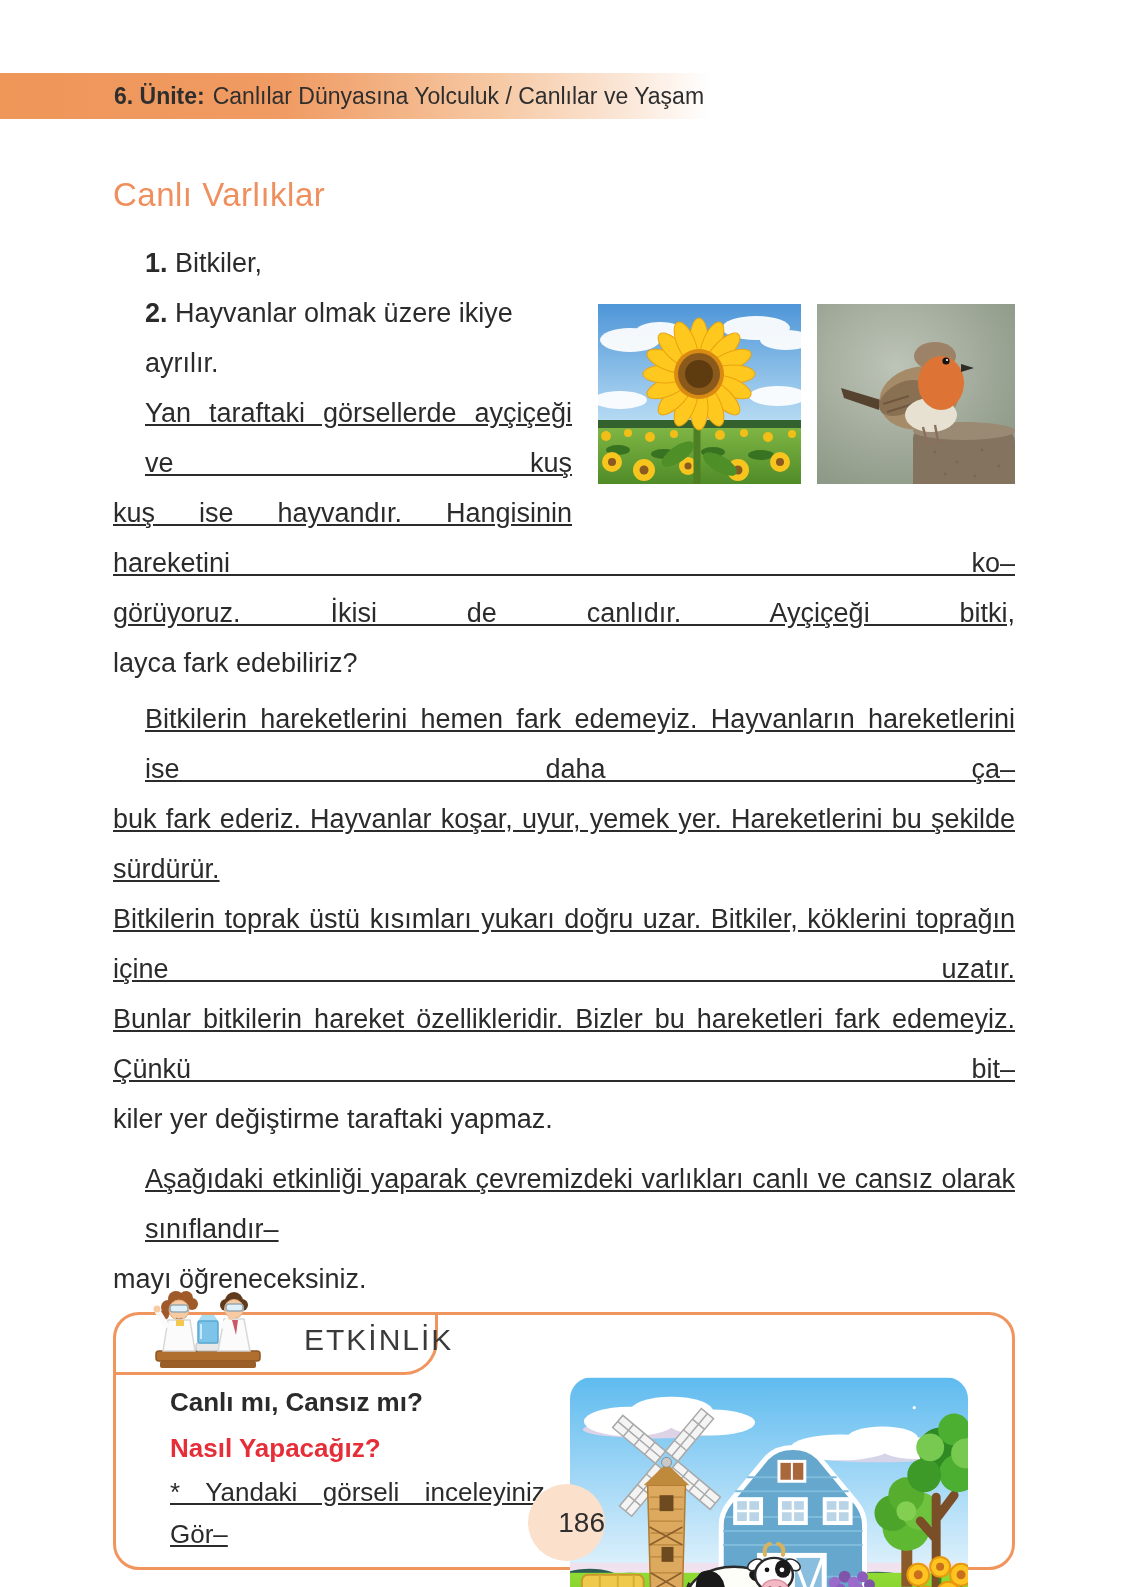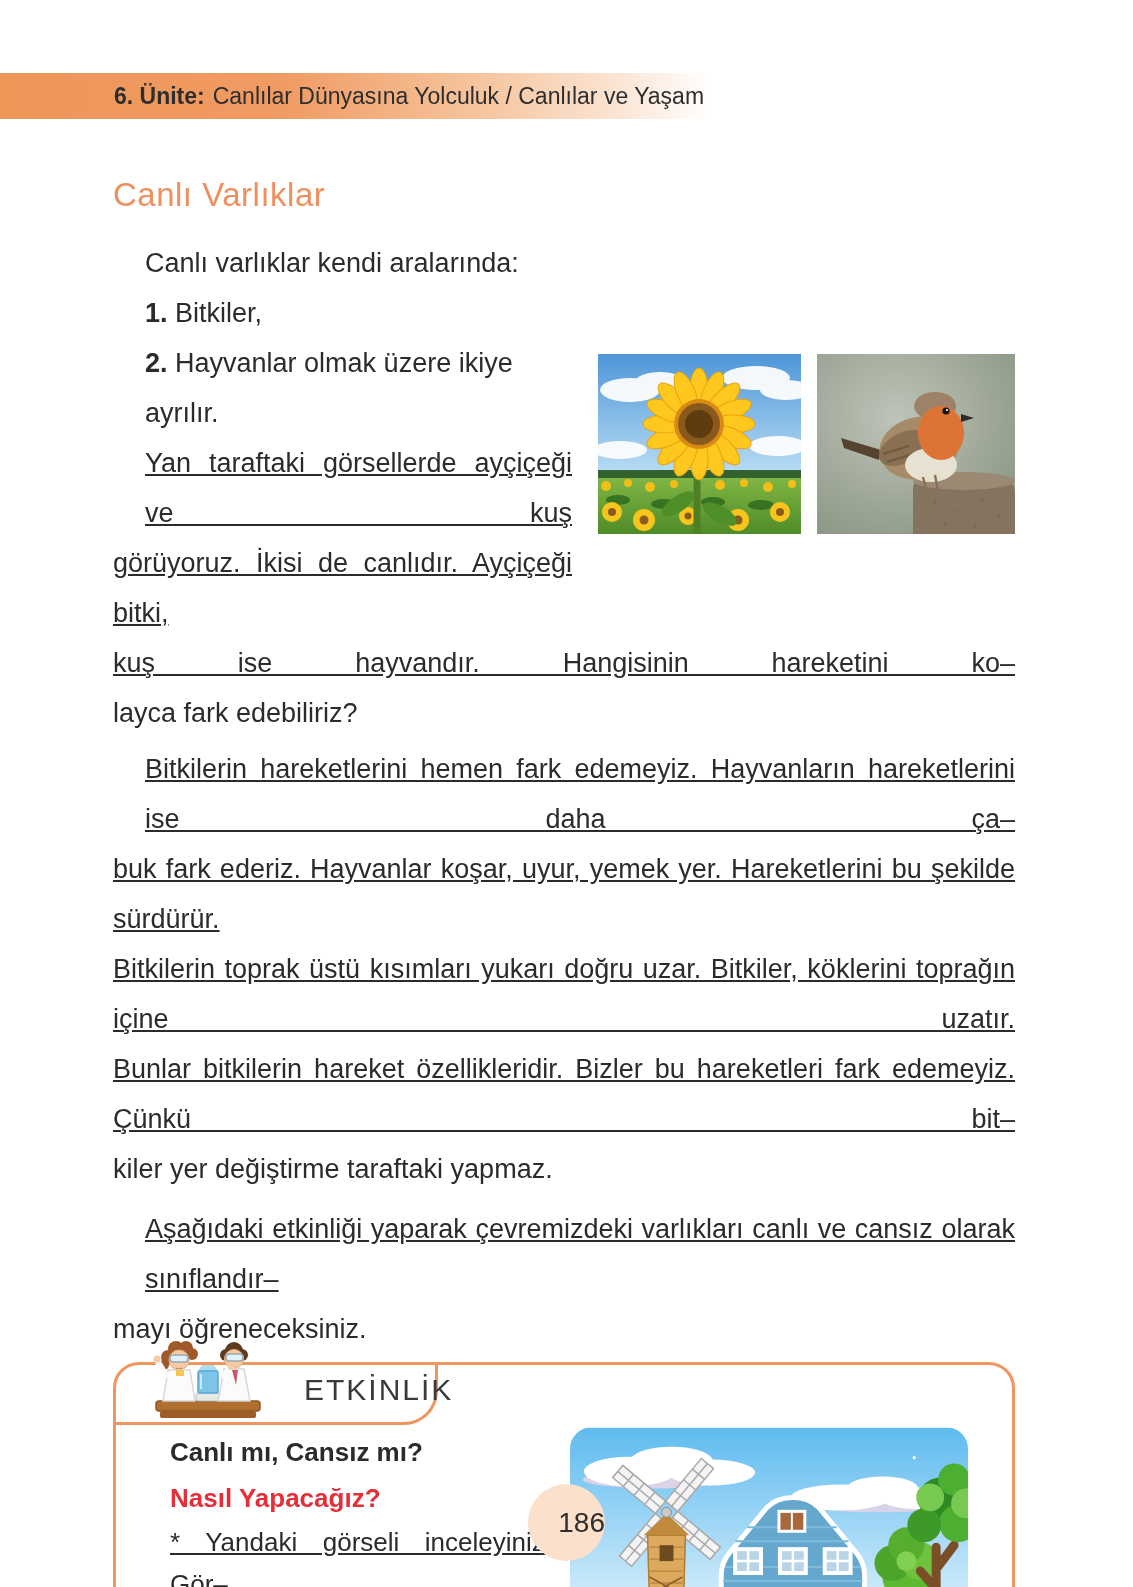--- a/index.html
+++ b/index.html
@@ -65,21 +65,20 @@
 
 <div class="unit-bar">
   <b>6. Ünite:</b>
   <span>Canlılar Dünyasına Yolculuk / Canlılar ve Yaşam</span>
 </div>
 
 <div class="content">
 
   <h1 class="sec-title">Canlı Varlıklar</h1>
 
-  <p class="body-line ind">Canlı varlıklar kendi aralarında:</p>
 
   <p class="body-line ind item"><b>1.</b> <span>Bitkiler,</span></p>
 
   <div class="photos">
     <span class="photo">
       <svg width="203" height="180" viewBox="0 0 203 180">
         <defs>
           <linearGradient id="sksky" x1="0" y1="0" x2="0" y2="1">
             <stop offset="0" stop-color="#4E96D8"></stop>
               <stop offset="1" stop-color="#BEE0F5"></stop>
@@ -196,22 +195,22 @@
           <path d="M106,139 L115,140 M117,137 L126,138" stroke="#8A705C" stroke-width="2" fill="none"></path>
         </g>
       </svg>
     </span>
   </div>
 
   <p class="body-line ind item"><b>2.</b> <span>Hayvanlar olmak üzere ikiye ayrılır.</span></p>
 
   <div class="para">
     <div class="body-line jl ind">Yan taraftaki görsellerde ayçiçeği ve kuş</div>
+    <div class="body-line jl">kuş ise hayvandır. Hangisinin hareketini ko–</div>
     <div class="body-line jl">görüyoruz. İkisi de canlıdır. Ayçiçeği bitki,</div>
-    <div class="body-line jl">kuş ise hayvandır. Hangisinin hareketini ko–</div>
     <div class="body-line">layca fark edebiliriz?</div>
   </div>
 
   <div class="para mt6">
     <div class="body-line jl ind">Bitkilerin hareketlerini hemen fark edemeyiz. Hayvanların hareketlerini ise daha ça–</div>
     <div class="body-line jl">buk fark ederiz. Hayvanlar koşar, uyur, yemek yer. Hareketlerini bu şekilde sürdürür.</div>
     <div class="body-line jl">Bitkilerin toprak üstü kısımları yukarı doğru uzar. Bitkiler, köklerini toprağın içine uzatır.</div>
     <div class="body-line jl">Bunlar bitkilerin hareket özellikleridir. Bizler bu hareketleri fark edemeyiz. Çünkü bit–</div>
     <div class="body-line">kiler yer değiştirme taraftaki yapmaz.</div>
   </div>

